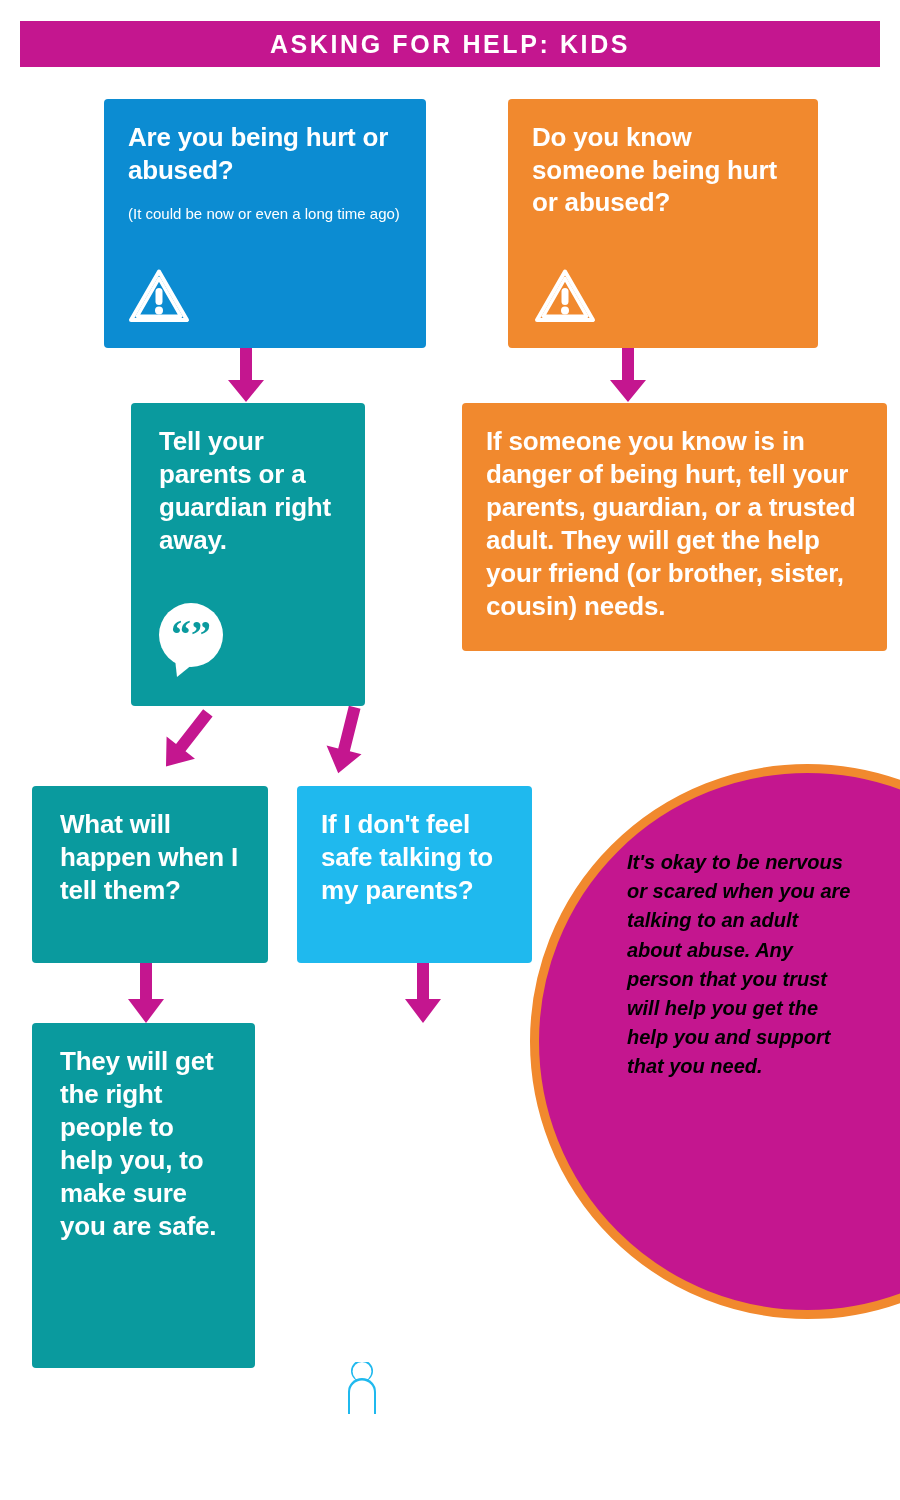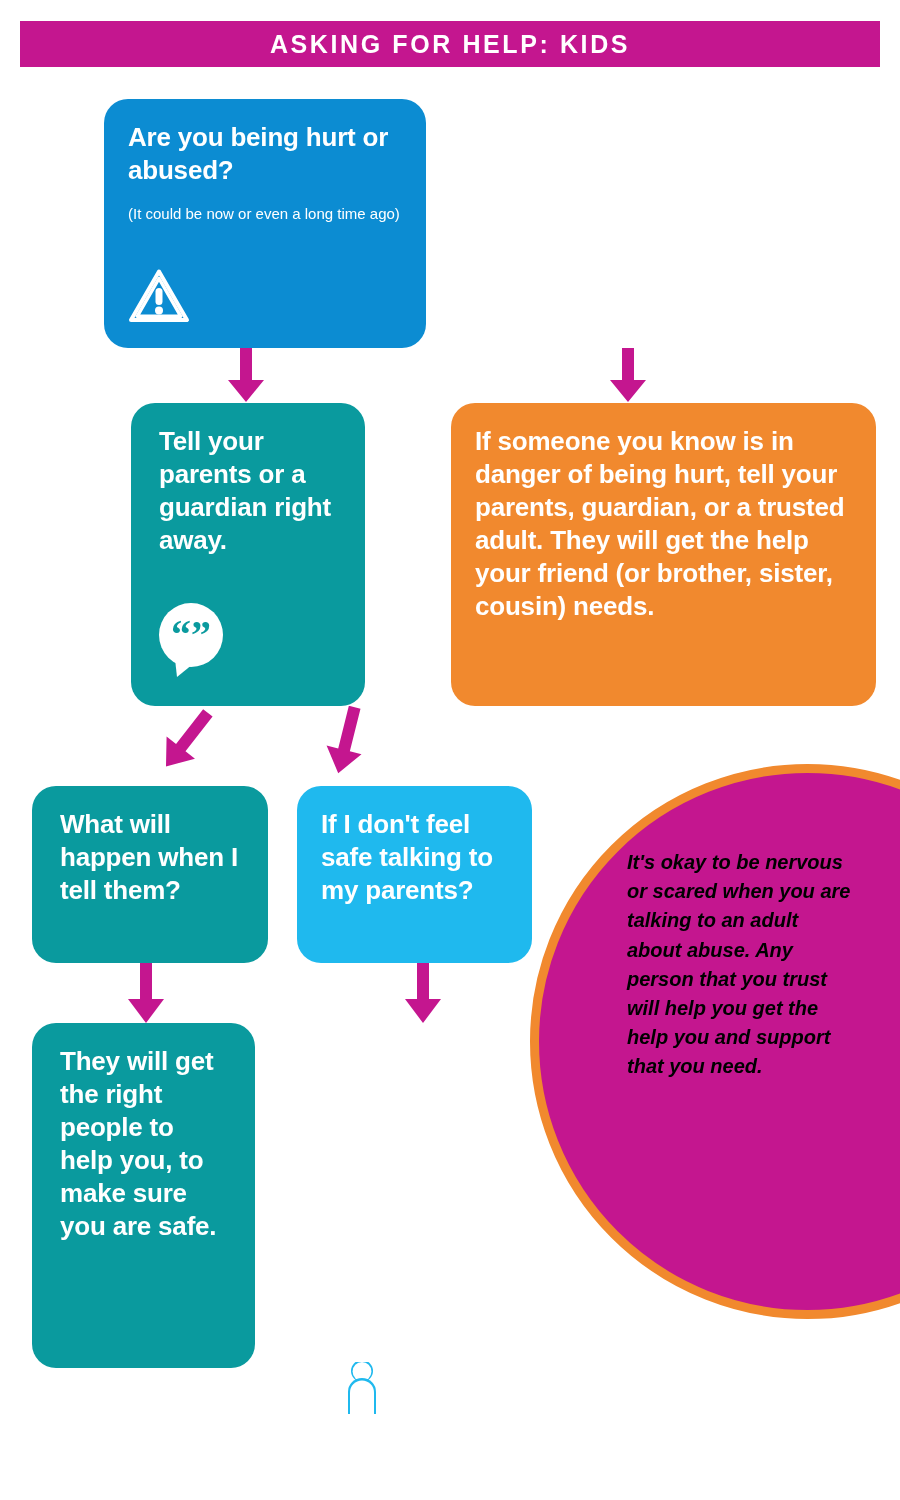--- a/index.html
+++ b/index.html
@@ -37,21 +37,21 @@
     font-size: 25px;
     font-weight: bold;
     letter-spacing: 2.6px;
     text-transform: uppercase;
     line-height: 1;
   }
 
   
   .card {
     position: absolute;
-    border-radius: 24px;
+    border-radius: 4px;
     color: #ffffff;
     padding: 22px 24px 18px 24px;
     overflow: hidden;
   }
   .card .head {
     font-size: 26px;
     font-weight: bold;
     line-height: 1.25;
     letter-spacing: -0.2px;
   }
@@ -70,21 +70,21 @@
 
   .c-blue   { background: #0C8CD2; }
   .c-cyan   { background: #1FB9EE; }
   .c-orange { background: #F1892E; }
   .c-teal   { background: #0A9A9E; padding-left: 28px; }
 
   
   #card-hurt      { left: 104px; top: 99px;  width: 322px; height: 249px; }
   #card-know      { left: 508px; top: 99px;  width: 310px; height: 249px; }
   #card-tell      { left: 131px; top: 403px; width: 234px; height: 303px; }
-  #card-if-someone{ left: 451px; top: 403px; width: 425px; height: 303px; }
+  #card-if-someone{ left: 462px; top: 403px; width: 425px; height: 248px; }
   #card-what-will { left: 32px;  top: 786px; width: 236px; height: 177px; }
   #card-if-i-dont { left: 297px; top: 786px; width: 235px; height: 177px; }
   #card-they-will { left: 32px;  top: 1023px;width: 223px; height: 345px; }
   #card-talk-to   { left: 300px; top: 1023px;width: 288px; height: 425px; }
 
   
   #circle-note {
     position: absolute;
     left: 530px;
     top: 764px;
@@ -139,20 +139,23 @@
 
   <div class="icon" id="icon-warning-1">
     <svg width="62" height="58" viewBox="0 0 62 58">
       <path d="M31 3.5 L59 52 H3 Z" fill="none" stroke="#ffffff" stroke-width="4" stroke-linejoin="round"></path>
       <path d="M31 10.5 L52.8 48.3 H9.2 Z" fill="none" stroke="#ffffff" stroke-width="3.4" stroke-linejoin="round"></path>
       <rect x="27.5" y="20" width="7" height="17" rx="3.5" fill="#ffffff"></rect>
       <circle cx="31" cy="42.5" r="4" fill="#ffffff"></circle>
     </svg>
   </div>
 
+  <div class="card c-orange" id="card-know">
+    <div class="head">Do you know someone being hurt or abused?</div>
+  </div>
 
   <div class="icon" id="icon-warning-2">
     <svg width="62" height="58" viewBox="0 0 62 58">
       <path d="M31 3.5 L59 52 H3 Z" fill="none" stroke="#ffffff" stroke-width="4" stroke-linejoin="round"></path>
       <path d="M31 10.5 L52.8 48.3 H9.2 Z" fill="none" stroke="#ffffff" stroke-width="3.4" stroke-linejoin="round"></path>
       <rect x="27.5" y="20" width="7" height="17" rx="3.5" fill="#ffffff"></rect>
       <circle cx="31" cy="42.5" r="4" fill="#ffffff"></circle>
     </svg>
   </div>
 

